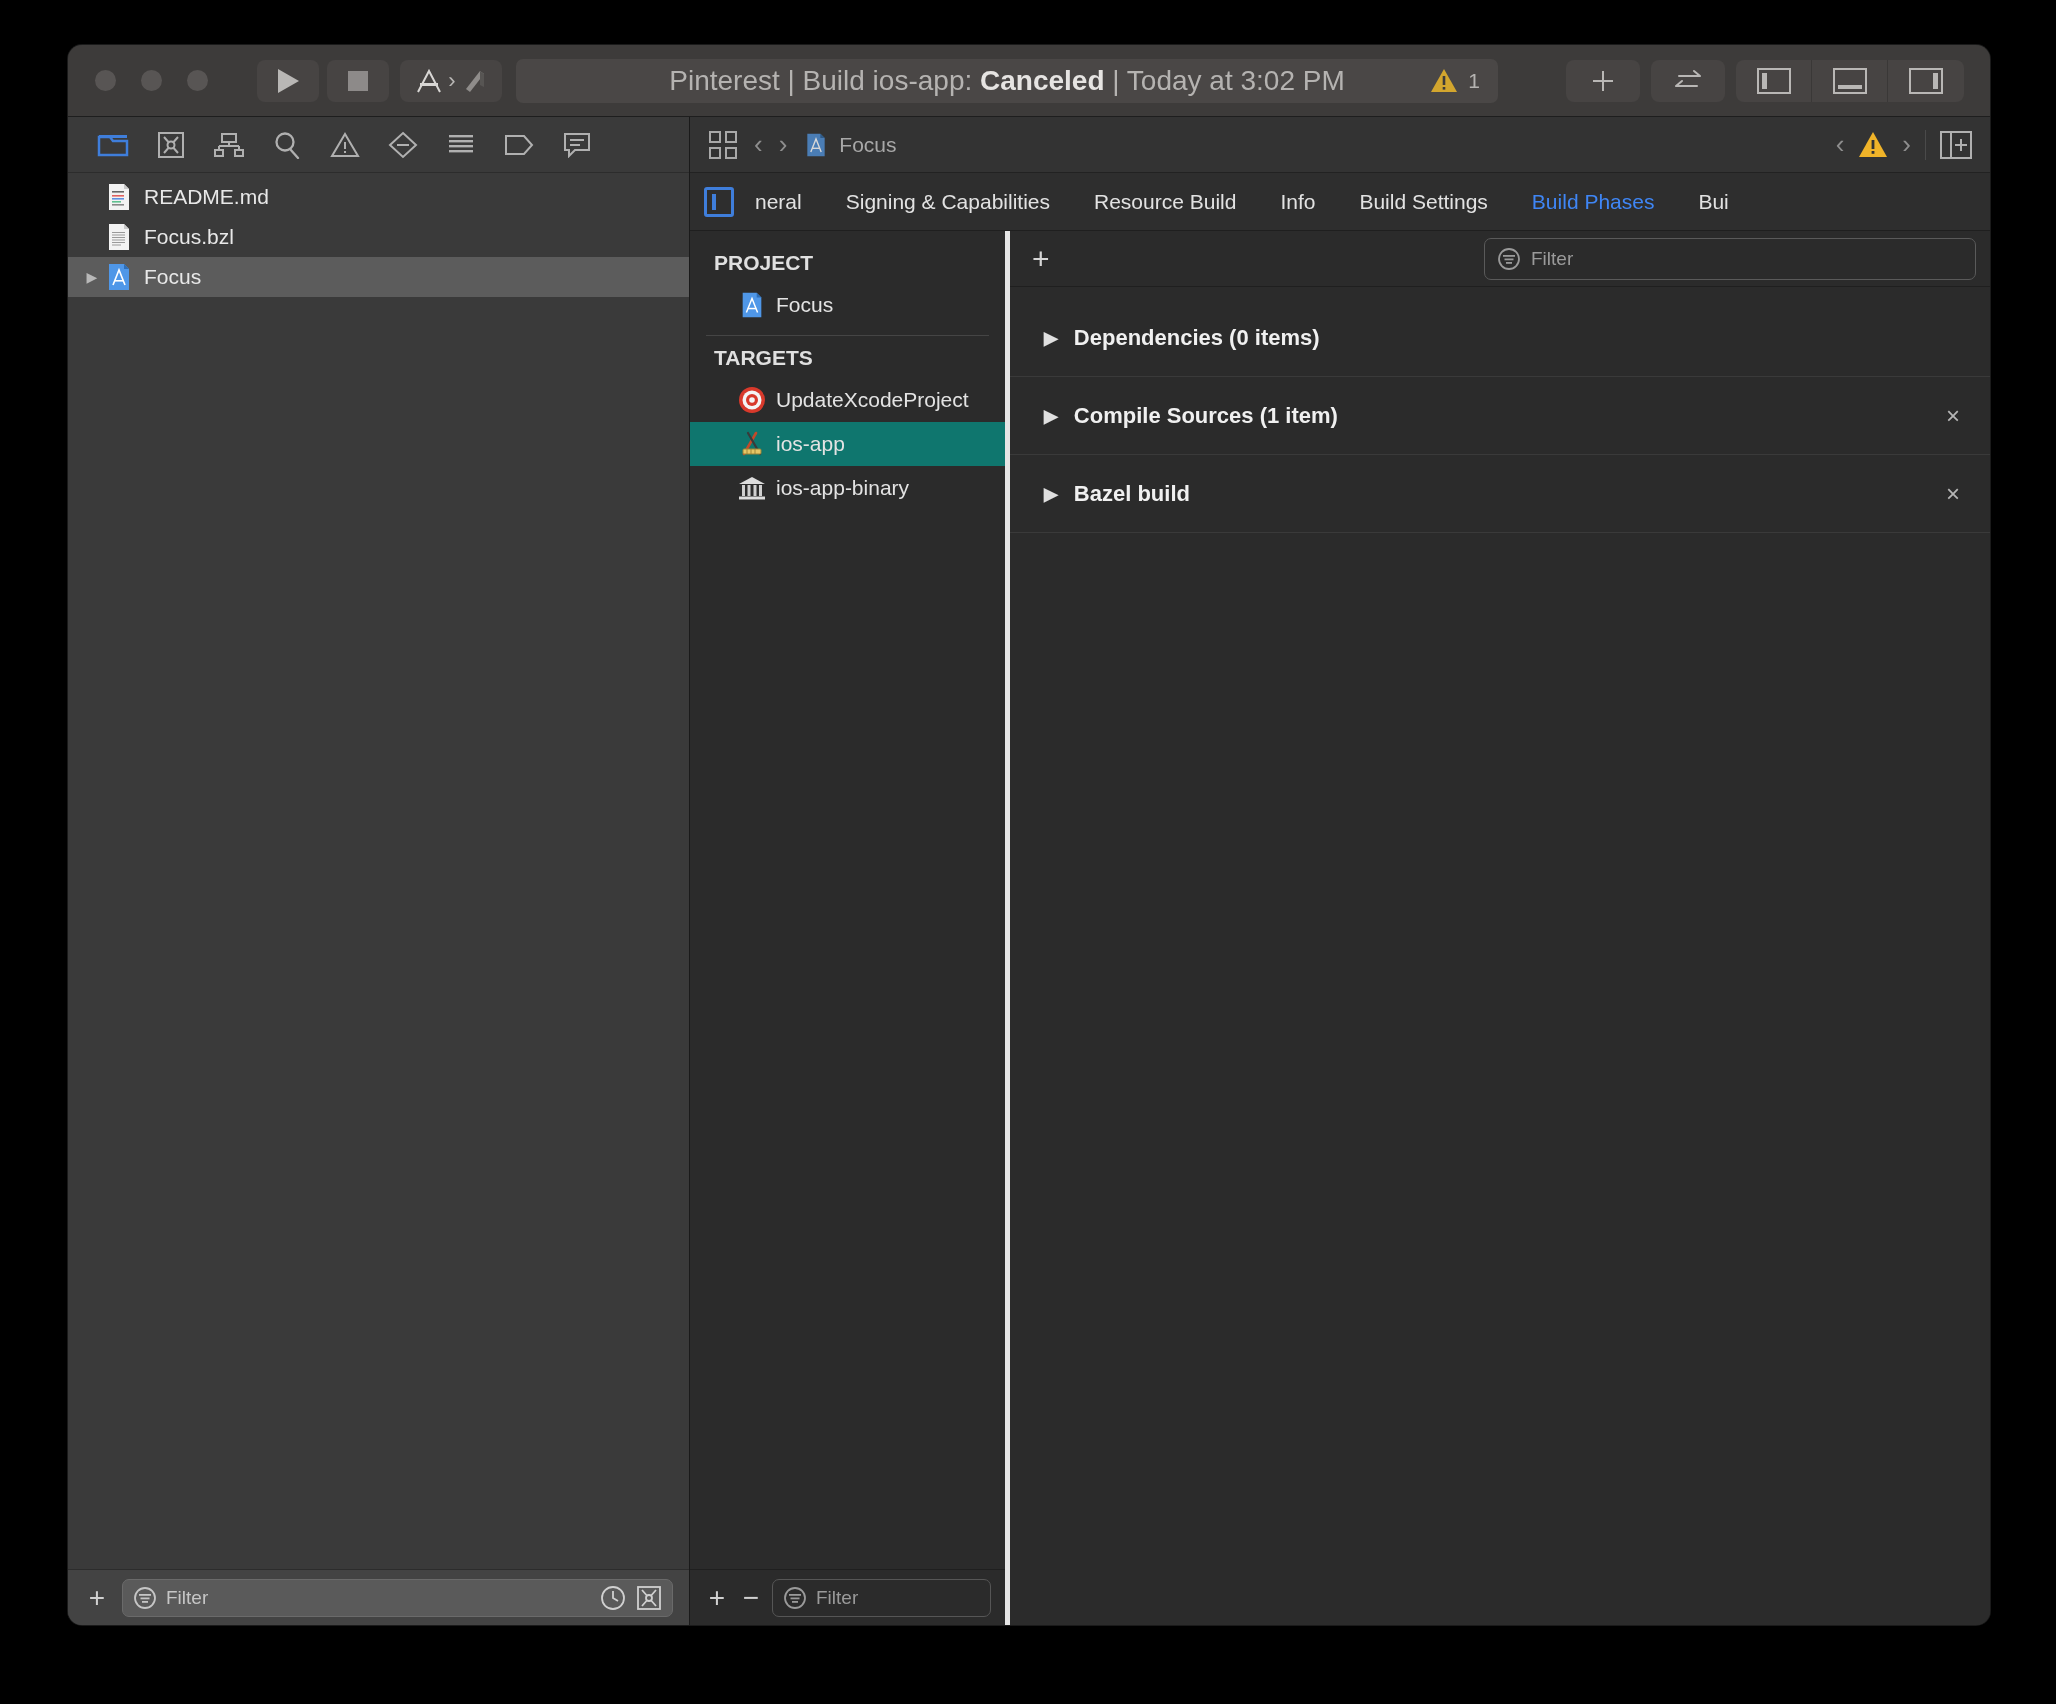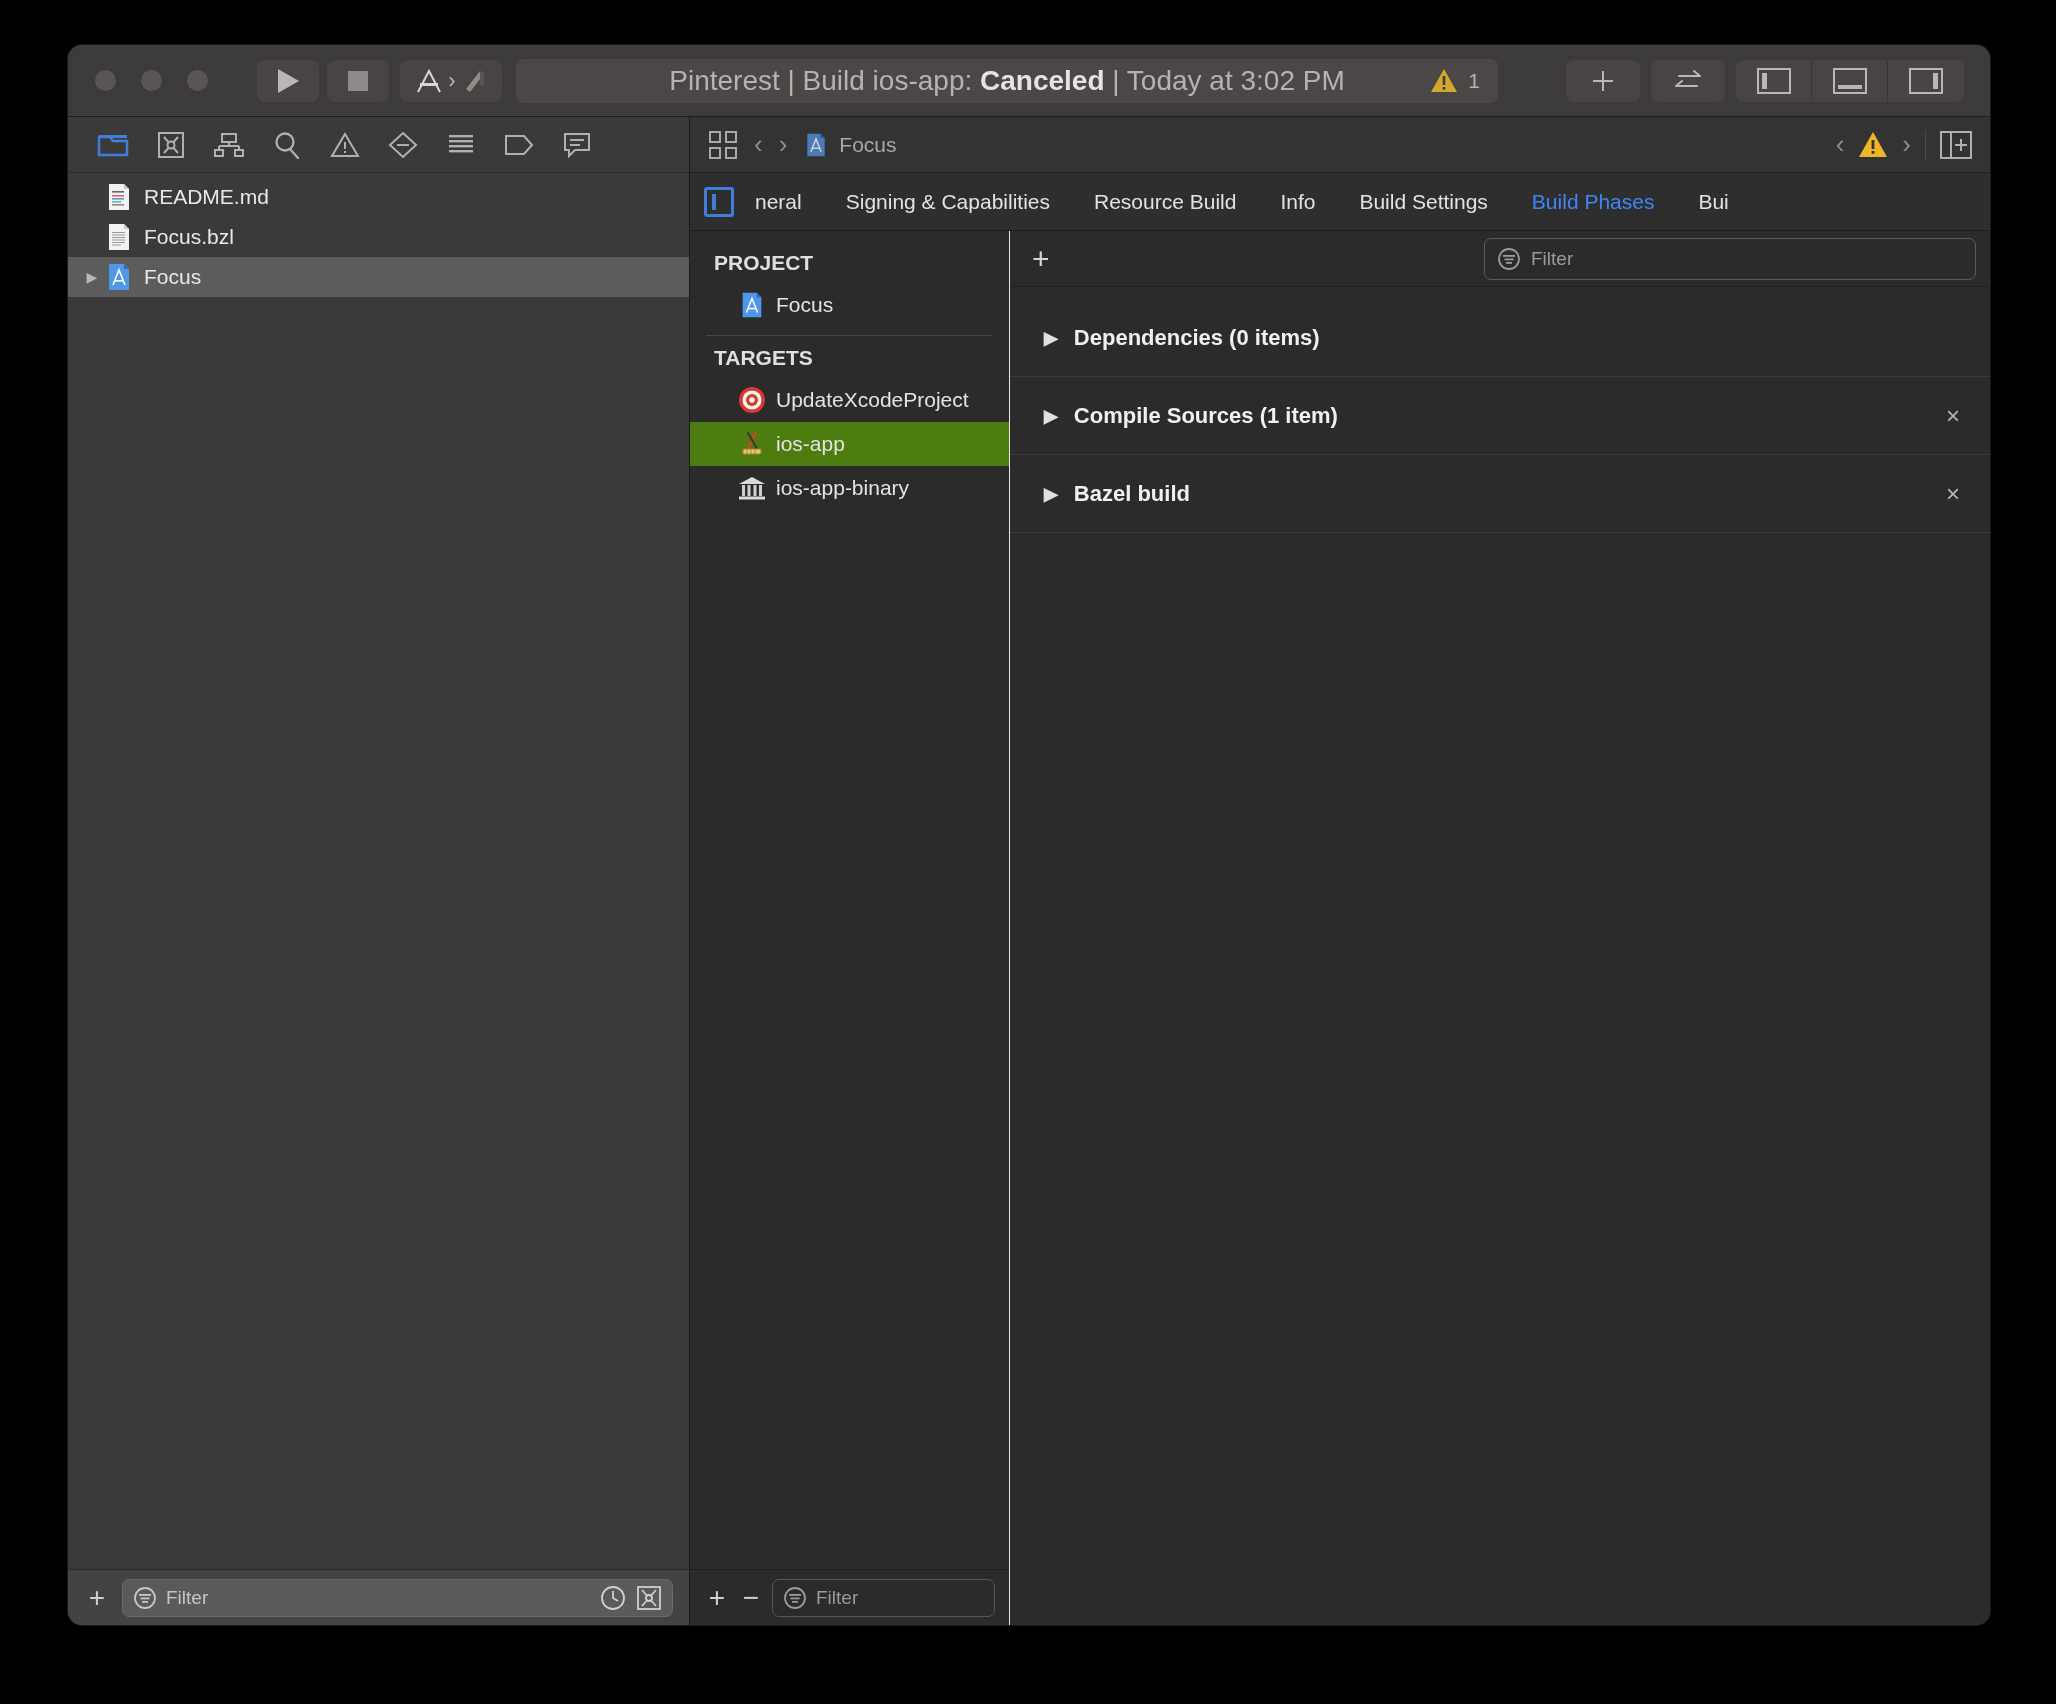--- a/index.html
+++ b/index.html
@@ -165,34 +165,34 @@
     left: 5px; top: 4px; width: 4px; bottom: 4px;
     background: #3f7edb;
   }
 
   #editor-body { flex: 1; display: flex; min-height: 0; }
 
   
   #targets-pane {
     width: 320px; background: #2b2b2b;
     display: flex; flex-direction: column;
-    border-right: 1px solid #e5e5e5;
+    border-right: 5px solid #e5e5e5;
   }
   #targets-list { flex: 1; padding-top: 10px; overflow: hidden; }
   .section-head {
     font-size: 21px; font-weight: bold; color: #e0e0e0;
     padding: 10px 0 8px 24px;
   }
   .target-row {
     height: 44px; display: flex; align-items: center;
     padding-left: 48px; gap: 10px;
     font-size: 21px; color: #e3e3e3;
     white-space: nowrap;
   }
-  .target-row.selected { background: #4d7c0f; }
+  .target-row.selected { background: #0f766e; }
   .t-icon { width: 28px; height: 28px; flex: 0 0 auto; }
   .divider { height: 1px; background: #454545; margin: 8px 16px 0 16px; }
 
   #targets-filter-bar {
     height: 56px; background: #2b2b2b;
     border-top: 1px solid #1f1f1f;
     display: flex; align-items: center; padding: 0 14px; gap: 8px;
   }
   .filter-field.dark {
     background: #2b2b2b; border: 1px solid #565656; color: #9a9a9a;

